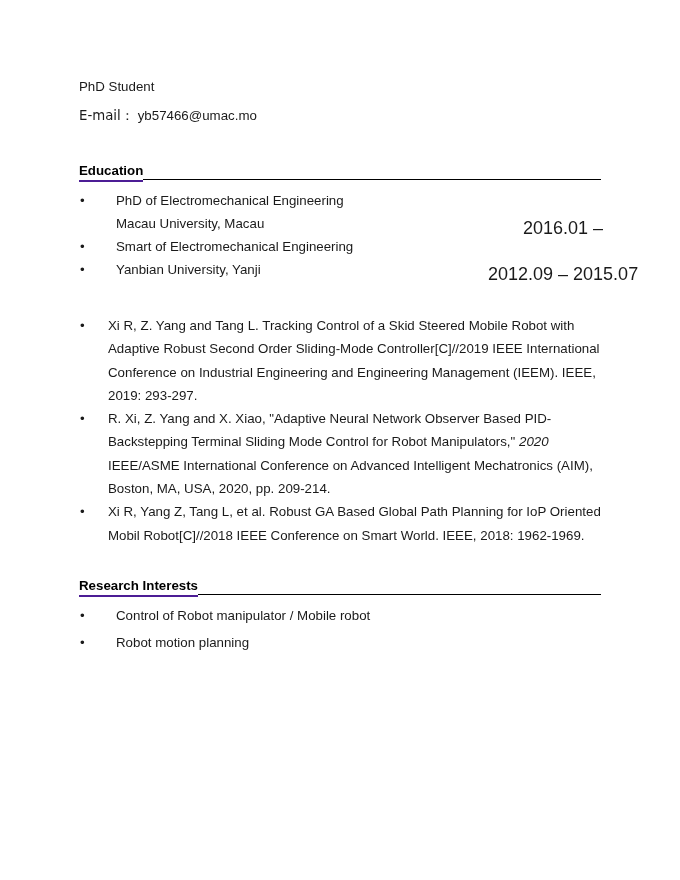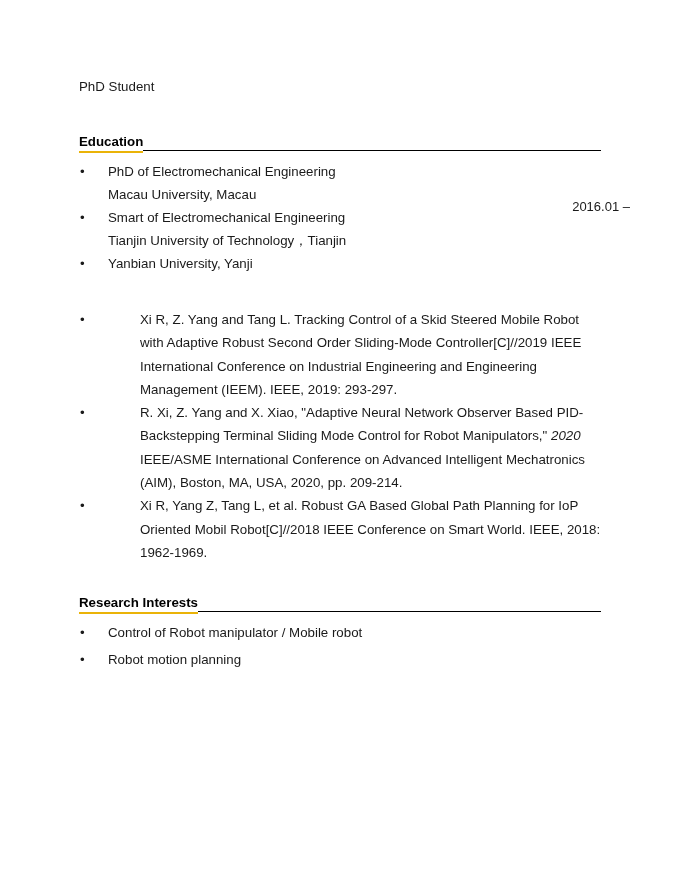--- a/index.html
+++ b/index.html
@@ -49,21 +49,21 @@
     position: relative;
     height: 19px;
     margin-bottom: 9px;
   }
   .section-head-title {
     display: inline-block;
     font-size: 13.3px;
     font-weight: bold;
     line-height: 16px;
     color: #000;
-    border-bottom: 2px solid #eab308;
+    border-bottom: 2px solid #4c1d95;
     padding-bottom: 1px;
     position: relative;
     z-index: 2;
     background: #fff;
   }
   .section-rule {
     position: absolute;
     left: 0;
     right: 0;
     bottom: 0;
@@ -91,62 +91,63 @@
     font-size: 13.3px;
     line-height: 23px;
     text-align: left;
     color: #1a1a1a;
   }
   .line {
     font-size: 13.3px;
     line-height: 23px;
     color: #1a1a1a;
     position: relative;
+    margin-left: 8px;
   }
   .line.with-date {
     padding-right: 0;
   }
   .date {
     position: absolute;
     left: 372px;
-    top: 12px;
+    top: 5px;
     width: 150px;
-    text-align: right;
-    font-size: 13px;
+    text-align: center;
+    font-size: 18px;
     line-height: 23px;
     white-space: pre;
     color: #1a1a1a;
   }
   .date.short {
     left: 372px;
   }
   .pub {
     font-size: 13.3px;
     line-height: 23.3px;
     text-align: left;
     color: #1a1a1a;
-    margin-left: 32px;
   }
   .pub i {
   }
 
   
   .gap-education { height: 31px; }
   .gap-after-edu { height: 33px; }
   .gap-after-pub { height: 29px; }
   .edu-group { margin-bottom: 0; }
   .ri-item { margin-bottom: 4px; }
 </style>
 </head>
 <body>
 
 <div class="page">
 
   <div class="header">
     <div class="header-line">PhD Student</div>
+    <div class="header-line"><span class="cjk" style="font-weight:400">E-mail：</span><span> </span><span>yb57466@umac.mo</span></div>
   </div>
 
   <div class="gap-education"></div>
 
   <div class="section">
     <div class="section-head">
       <span class="section-head-title">Education</span>
       <span class="section-rule"></span>
     </div>
 
@@ -156,21 +157,21 @@
         <div class="line">PhD of Electromechanical Engineering</div>
         <div class="line with-date">
           <span>Macau University, Macau</span>
           <span class="date short">2016.01 –</span>
         </div>
       </li>
       <li class="item edu-group">
         <span class="bullet">•</span>
         <div class="line">Smart of Electromechanical Engineering</div>
         <div class="line with-date">
-          <span>Tianjin University of Technology，Tianjin</span>
+          <span class="date">2012.09 – 2015.07</span>
         </div>
       </li>
       <li class="item edu-group">
         <span class="bullet">•</span>
         <div class="line with-date">
           <span>Yanbian University, Yanji</span>
         </div>
       </li>
     </ul>
   </div>

